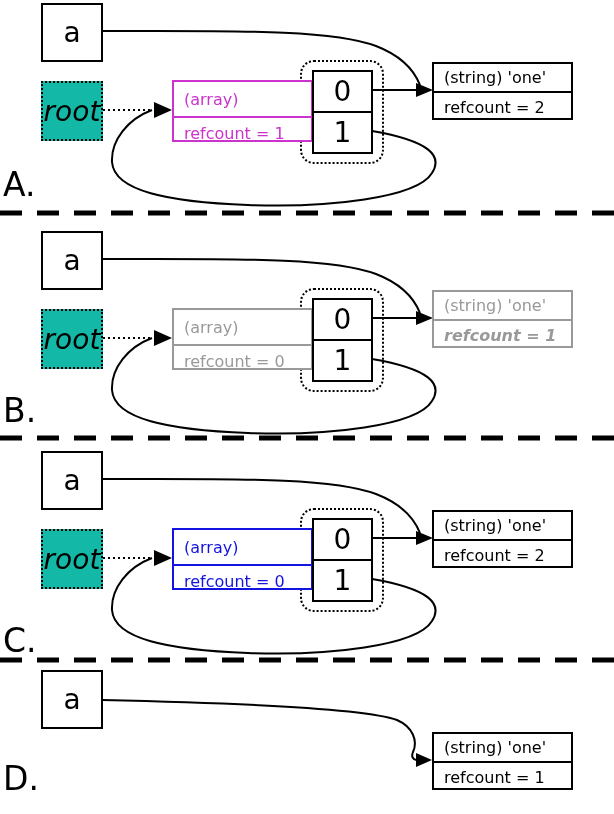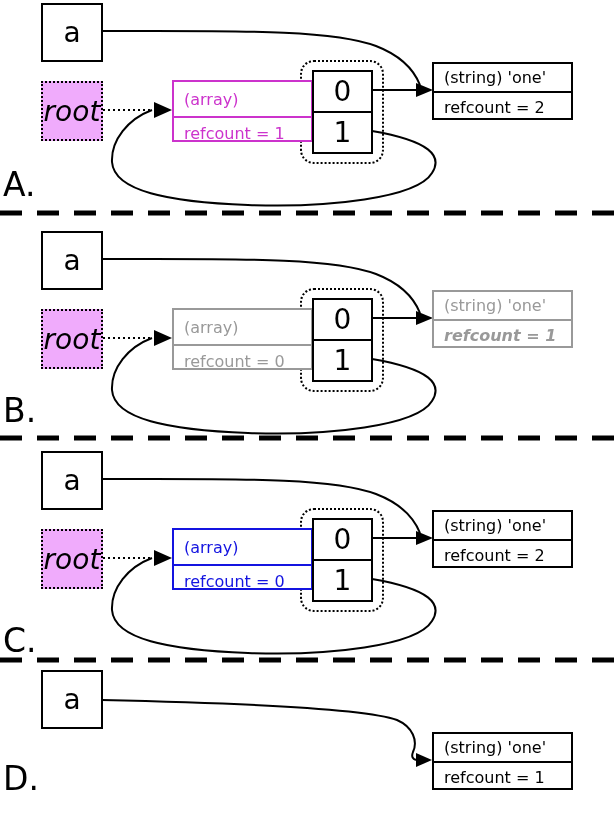--- a/index.html
+++ b/index.html
@@ -3,21 +3,21 @@
 <meta charset="utf-8">
 <style>
   html,body{margin:0;padding:0;background:#fff;}
   #canvas{position:relative;width:614px;height:814px;background:#fff;overflow:hidden;
           font-family:"DejaVu Sans",sans-serif;color:#000;}
   svg.wires{position:absolute;left:0;top:0;z-index:0;}
   .panel-label{position:absolute;font-size:33px;line-height:1;color:#000;z-index:3;}
   .sqbox{position:absolute;box-sizing:border-box;width:62px;height:59px;background:#fff;
          border:2px solid #000;display:flex;align-items:center;justify-content:center;
          font-size:28px;z-index:2;}
-  .rootbox{position:absolute;box-sizing:border-box;width:62px;height:60px;background:#f0abfc;
+  .rootbox{position:absolute;box-sizing:border-box;width:62px;height:60px;background:#14b8a6;
          border:2px dotted #000;display:flex;align-items:center;justify-content:center;
          font-size:28px;font-style:italic;z-index:2;}
   .vbox{position:absolute;box-sizing:border-box;width:141px;height:62px;background:#fff;
         border:2px solid;border-radius:0;font-size:16px;z-index:2;overflow:hidden;}
   .vbox .row1{box-sizing:border-box;height:34px;display:flex;align-items:center;padding:0 10px;}
   .vbox .row2{box-sizing:border-box;height:29px;border-top:2px solid;display:flex;
               align-items:center;padding:14px 10px;}
   .strbox{height:58px;}
   .strbox .row1{height:27px;}
   .strbox .row2{height:27px;}

